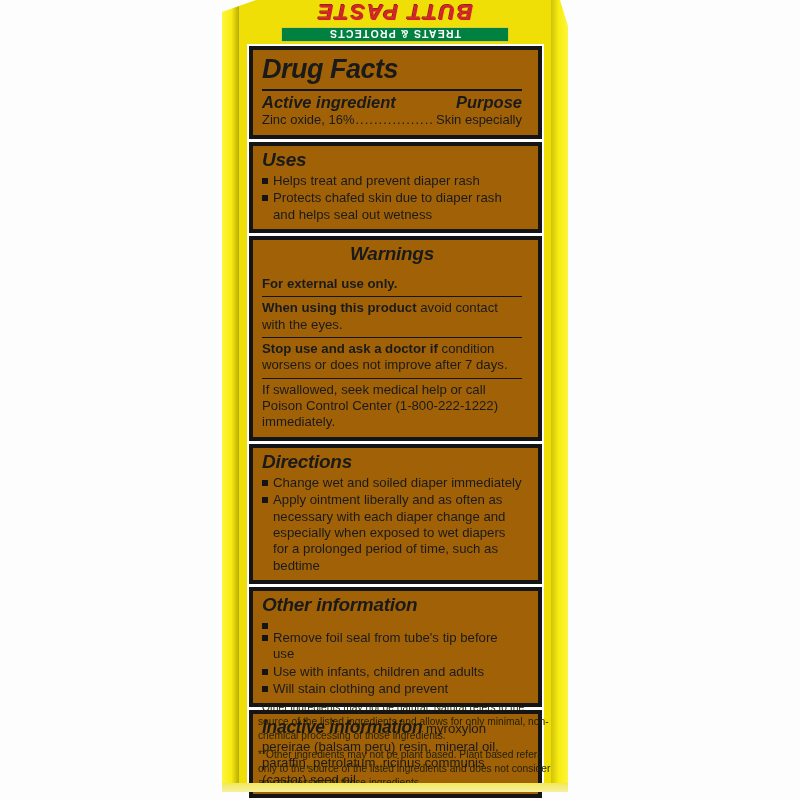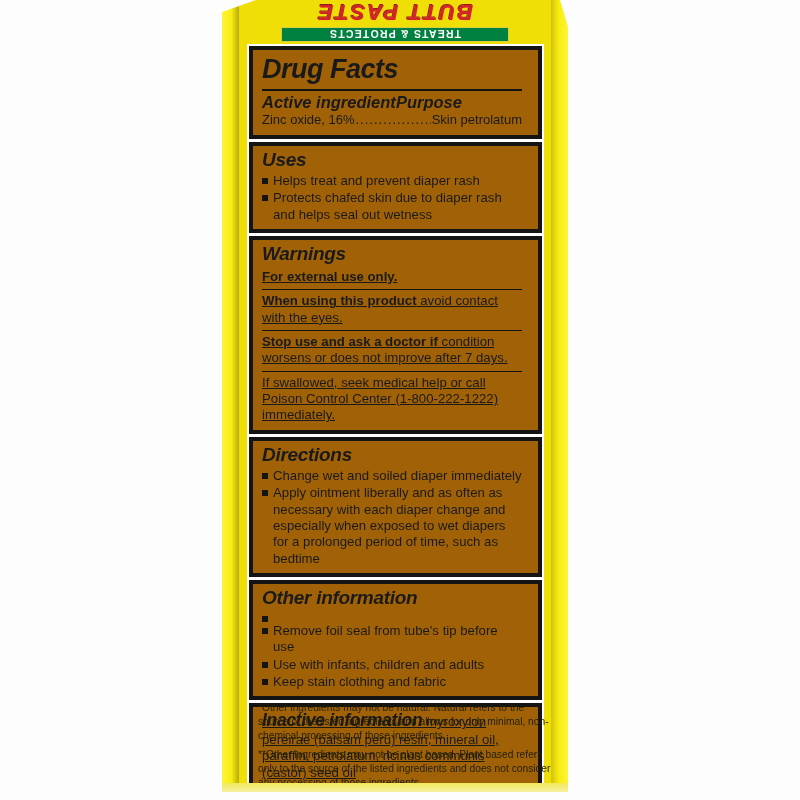--- a/index.html
+++ b/index.html
@@ -29,27 +29,27 @@
   .flap-logo { height:27px; overflow:visible; font-weight:900; font-size:22px; letter-spacing:2px;
                font-style:italic; color:#d3222a; line-height:30px;
                text-shadow:0 0 1px #f7941d, 1px 1px 0 #8a1216; white-space:nowrap; }
 
   
   .panel { position:absolute; left:25px; top:44px; width:297px; background:#ffffff;
            padding:2px; display:flex; flex-direction:column; gap:3px; }
   .section { border:4px solid #141414; background:#a16207; padding:3px 16px 6px 9px; color:#1a1a1a; }
   .df-title { font-style:italic; font-weight:bold; font-size:27px; letter-spacing:-0.5px; padding:1px 0 3px 0; }
   .thin-rule { border-top:2px solid #141414; margin:1px 0 2px 0; }
-  .ai-row { display:flex; justify-content:flex-start; align-items:baseline; }
+  .ai-row { display:flex; justify-content:space-between; align-items:baseline; }
   .ai-head { font-style:italic; font-weight:bold; font-size:16.5px; }
   .dots-row { display:flex; align-items:flex-start; font-size:13px; line-height:1.3; }
   .dots { flex:1; overflow:hidden; white-space:nowrap; letter-spacing:1px; margin:0 1px; }
 
   .sec-title { font-style:italic; font-weight:bold; font-size:19px; margin:0 0 2px 0; letter-spacing:-0.3px; }
-  .body-txt { font-size:13.2px; line-height:1.24;text-decoration:underline; }
+  .body-txt { font-size:13.2px; line-height:1.24; }
   .bullet-row { display:flex; font-size:13.2px; line-height:1.24; margin-top:1px; }
   .bullet { flex:none; width:6px; height:6px; background:#141414; margin:5px 5px 0 0; }
   .bold { font-weight:bold; }
   .sub { margin-top:2px; }
   .sub-rule { border-top:1.5px solid #141414; margin:4px 0 3px 0; }
 
   .inactive-head { font-style:italic; font-weight:bold; font-size:17.5px; letter-spacing:-0.3px; }
 
   
   .footnotes { position:absolute; left:36px; top:700px; width:322px; color:#211f07;
@@ -79,38 +79,38 @@
       <div class="section">
         <div class="df-title">Drug Facts</div>
         <div class="thin-rule"></div>
         <div class="ai-row">
           <span class="ai-head">Active ingredient</span>
           <span class="ai-head">Purpose</span>
         </div>
         <div class="dots-row">
           <span>Zinc oxide, 16%</span>
           <span class="dots">....................................................</span>
-          <span>Skin petrolatum</span>
+          <span>Skin especially</span>
         </div>
       </div>
 
       <div class="section">
         <div class="sec-title">Uses</div>
         <div class="bullet-row">
           <span class="bullet"></span>
           <span>Helps treat and prevent diaper rash</span>
         </div>
         <div class="bullet-row">
           <span class="bullet"></span>
           <span>Protects chafed skin due to diaper rash and helps seal out wetness</span>
         </div>
       </div>
 
       <div class="section">
-        <div class="sec-title" style="margin-bottom:4px;">Warnings</div>
+        <div class="sec-title" style="margin-bottom:11px;text-align:center;">Warnings</div>
         <div class="body-txt bold">For external use only.</div>
         <div class="sub-rule"></div>
         <p class="body-txt sub">
           <span class="bold">When using this product</span><span> avoid contact with the eyes.</span>
         </p>
         <div class="sub-rule"></div>
         <p class="body-txt sub">
           <span class="bold">Stop use and ask a doctor if</span><span> condition worsens or does not improve after 7 days.</span>
         </p>
         <div class="sub-rule"></div>
@@ -137,21 +137,21 @@
         <div class="bullet-row">
           <span class="bullet"></span>
           <span>Remove foil seal from tube's tip before use</span>
         </div>
         <div class="bullet-row">
           <span class="bullet"></span>
           <span>Use with infants, children and adults</span>
         </div>
         <div class="bullet-row">
           <span class="bullet"></span>
-          <span>Keep stain clothing and fabric</span>
+          <span>Will stain clothing and prevent</span>
         </div>
       </div>
 
       <div class="section">
         <p class="body-txt">
           <span class="inactive-head">Inactive information</span><span> myroxylon pereirae (balsam peru) resin, mineral oil, paraffin, petrolatum, ricinus communis (castor) seed oil</span>
         </p>
       </div>
 
     </div>

